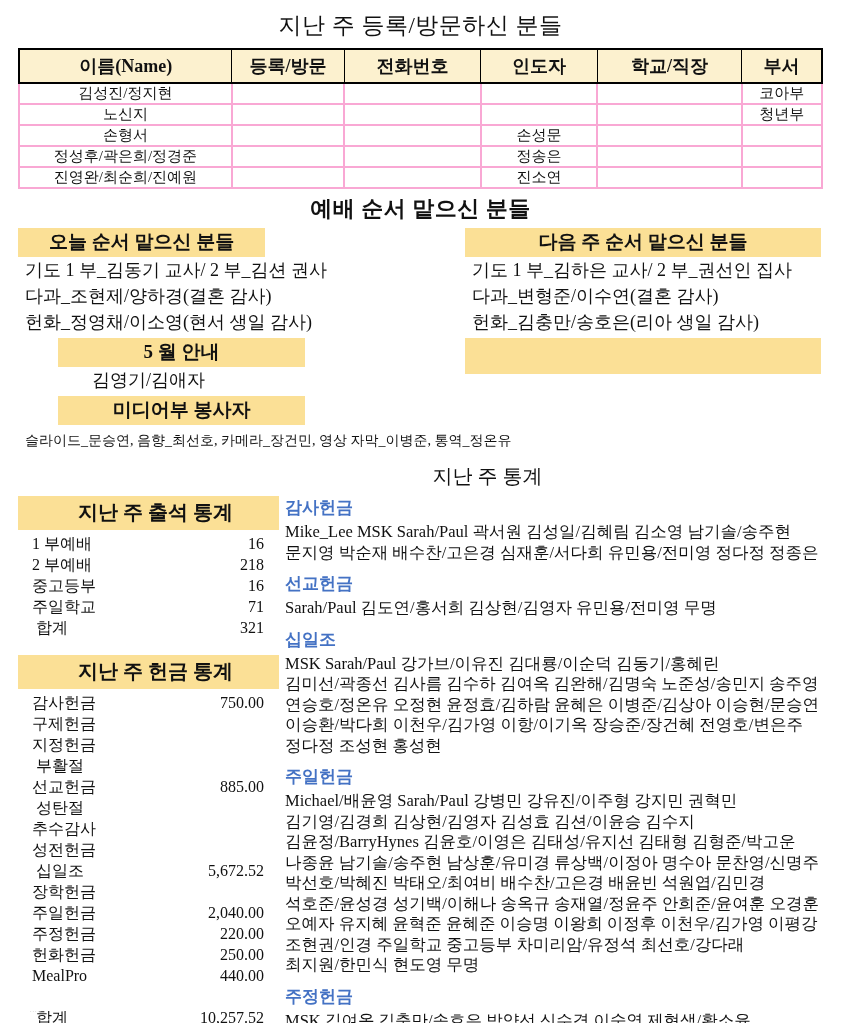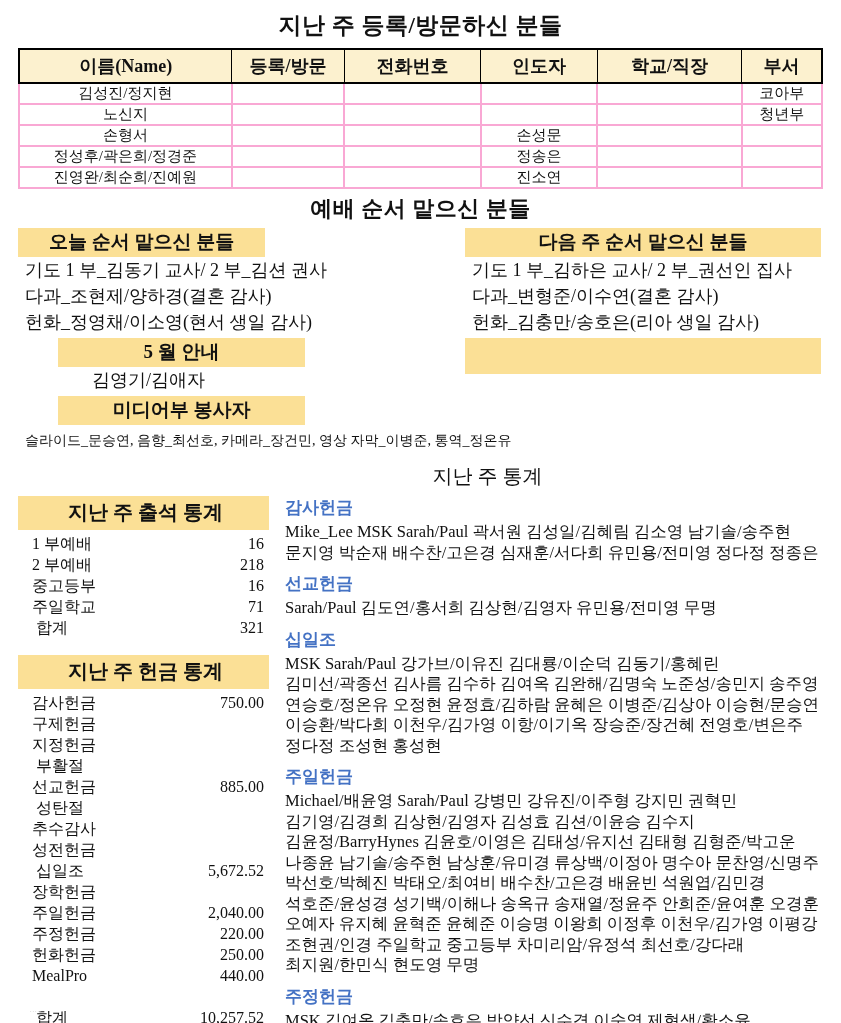--- a/index.html
+++ b/index.html
@@ -3,21 +3,21 @@
 <meta charset="utf-8">
 <style>
   html,body { margin:0; padding:0; background:#fff; }
   body {
     width:841px; height:1023px;
     font-family:"Liberation Serif","DejaVu Serif",serif;
     color:#111; overflow:hidden;
   }
   .page { position:relative; width:805px; height:1015px; padding:8px 18px 0 18px; }
 
-  .main-title { font-size:23px; font-weight:bold; text-align:center; margin:2px 0 7px 0; letter-spacing:0.5px; }
+  .main-title { font-size:23px; font-weight:normal; text-align:center; margin:2px 0 7px 0; letter-spacing:0.5px; }
 
   table.visitors { width:100%; border-collapse:collapse; border:2px solid #000; table-layout:fixed; }
   table.visitors th {
     background:#FCF1CF; font-size:18px; font-weight:bold; text-align:center;
     border:1px solid #000; border-bottom:2px solid #000; padding:4px 2px;
   }
   table.visitors td {
     font-size:15px; text-align:center; border:2px solid #f9a8d4; height:19px; padding:0 2px;
     overflow:hidden; white-space:nowrap;
   }
@@ -36,21 +36,21 @@
   .center-line { text-align:center; width:247px; }
   .mt4 { margin-top:3px;margin-left:40px; }
   .media-line { font-size:14px; line-height:24px; margin-top:4px; padding-left:7px; }
 
   .stats-title { font-size:20px; font-weight:normal; text-align:center; margin:10px 0 6px 0; transform:translateX(67px); }
 
   .bottom { display:flex; align-items:flex-start; }
   .left-col { width:265px; flex-shrink:0; }
   .right-col { flex:1; padding-left:2px; }
 
-  .stat-header { background:#FBE096; font-weight:bold; font-size:20px; text-align:center; width:247px; padding:3px 0 4px 4px; }
+  .stat-header { background:#FBE096; font-weight:bold; font-size:20px; text-align:center; width:247px; padding:3px 0 4px 14px; }
   .stat-rows { margin-top:3px; }
   .stat-row { display:flex; justify-content:space-between; width:232px; padding-left:14px; font-size:16px; line-height:21px; }
   .stat-row .lbl { white-space:pre; }
   .stat-row .val { text-align:right; }
   .offering-block { margin-top:17px; }
   .total-row { margin-top:21px; }
 
   .don-section { margin-bottom:2px; }
   .don-title { color:#4472C4; font-weight:bold; font-size:17px; margin:9px 0 3px 0; }
   .don-title.first { margin-top:0; }

